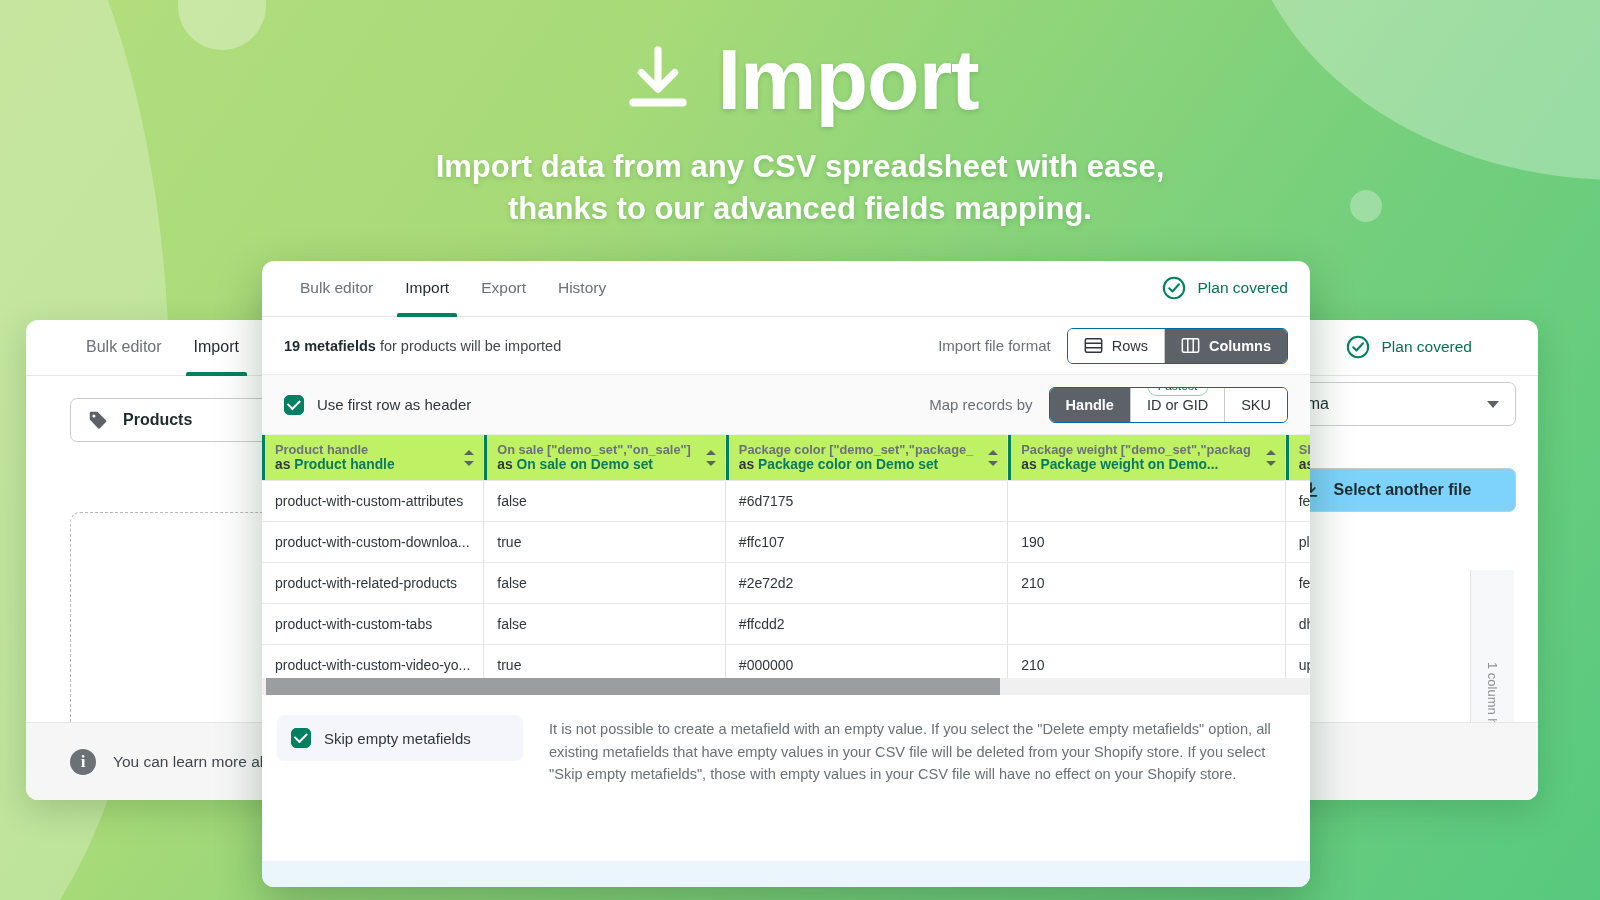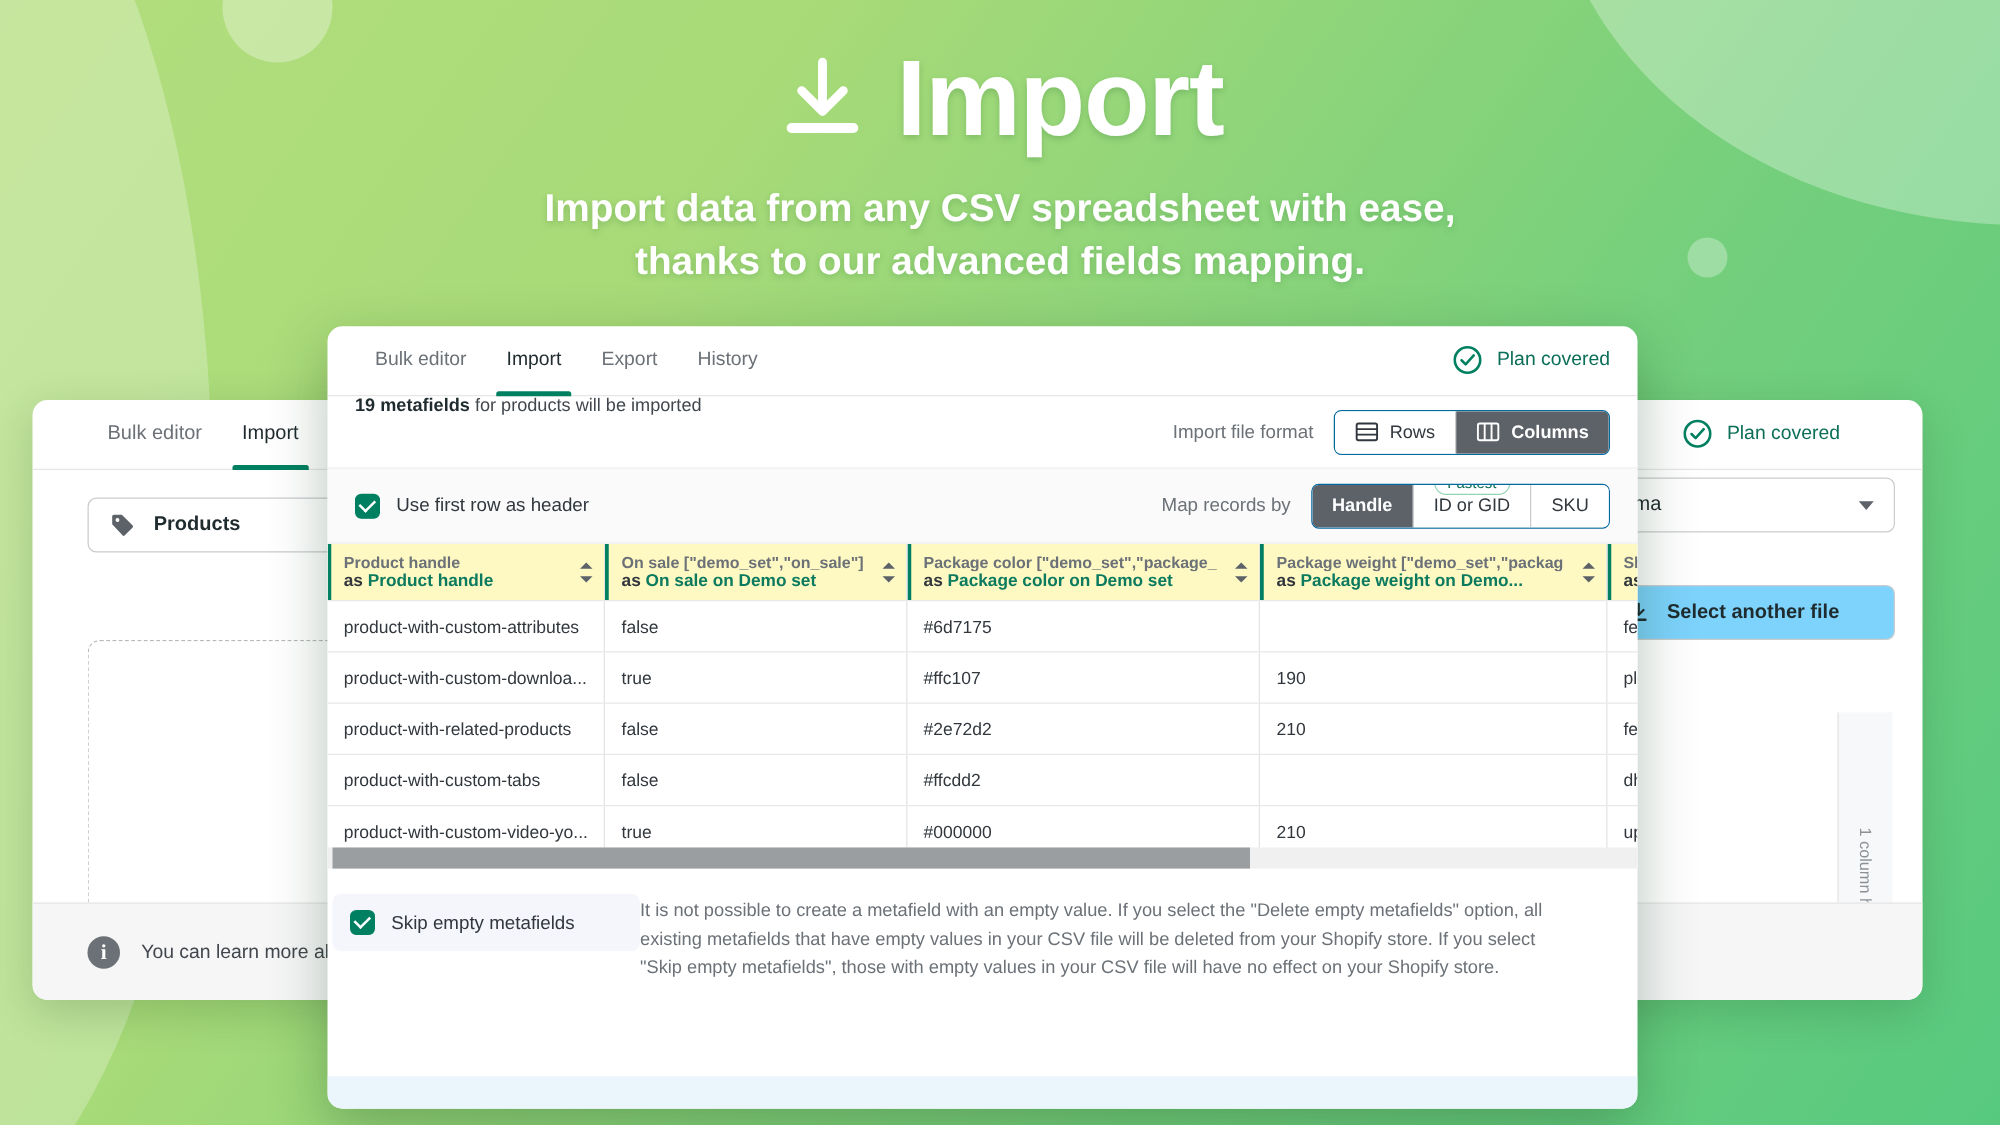--- a/index.html
+++ b/index.html
@@ -83,21 +83,21 @@
     height: 4px; background: #008060; border-radius: 2px 2px 0 0;
   }
   .plan {
     margin-left: auto; display: flex; align-items: center; gap: 11px;
     color: #0b6e57; font-size: 15.5px; height: 56px;
   }
   .plan svg { display: block; }
 
   
   .frow {
-    display: flex; 
+    display: flex; align-items: center;
     padding: 0 22px;
     border-bottom: 1px solid #ececec;
   }
   #fm-row { height: 58px; font-size: 14.5px; color: #41474d; }
   #fm-row b { color: #1f2b2e; font-weight: 700; }
   #opt-row { height: 60px; background: #fafafa; }
 
   
   .cb {
     width: 20px; height: 20px; border-radius: 5px;
@@ -141,21 +141,21 @@
   
   #tablewrap { position: relative; height: 260px; overflow: hidden; background: #fff; }
   table.grid { border-collapse: collapse; table-layout: fixed; }
   table.grid th, table.grid td {
     border-right: 1px solid #e3e3e3;
     border-bottom: 1px solid #e8e8e8;
     text-align: left; vertical-align: middle;
     overflow: hidden; white-space: nowrap; text-overflow: ellipsis;
   }
   table.grid th {
-    background: #fef9c3; padding: 7px 12px 8px 13px;
+    background: #bef264; padding: 7px 12px 8px 13px;
     position: relative; height: 44px;
   }
   table.grid th .src {
     font-size: 12.8px; color: #6b7177; display: block;
     overflow: hidden; text-overflow: ellipsis; white-space: nowrap;
     padding-right: 22px;
   }
   table.grid th .dst {
     font-size: 13.8px; color: #31373d; font-weight: 700; display: block;
     overflow: hidden; text-overflow: ellipsis; white-space: nowrap;
@@ -186,21 +186,21 @@
   #hscroll {
     position: absolute; left: 0; right: 0; bottom: 0; height: 17px;
     background: #f0f0f0;
   }
   #hscroll .thumb {
     position: absolute; left: 4px; top: 0; width: 734px; height: 17px;
     background: #9b9ea1;
   }
 
   
-  #empty-block { display: flex; padding: 20px 22px 0 4px; }
+  #empty-block { display: flex; padding: 20px 22px 0 15px; gap: 26px; }
   .optcol { width: 246px; flex: none; }
   .optpill {
     display: flex; align-items: center;
     background: #f4f6fb; border-radius: 7px;
     padding: 13px 14px;
   }
   .optplain {
     display: flex; align-items: center;
     padding: 13px 14px;
   }

